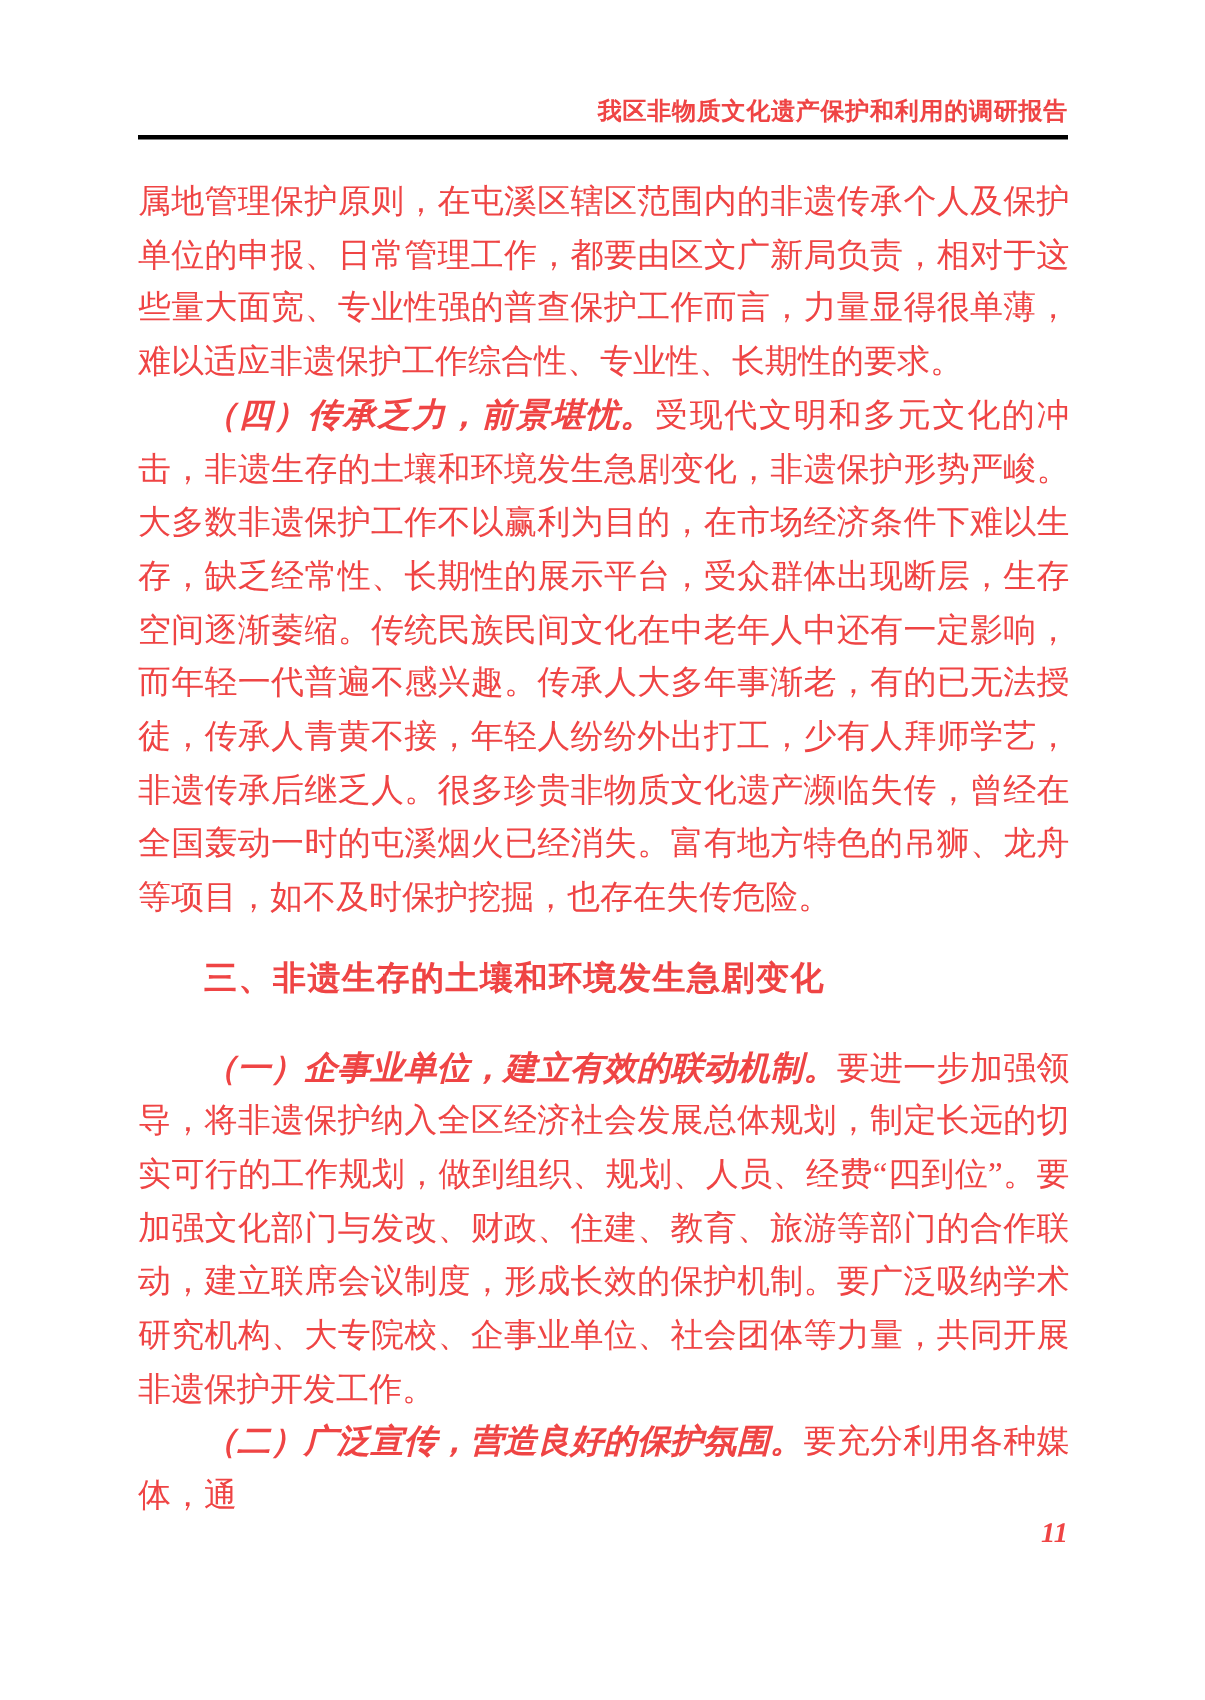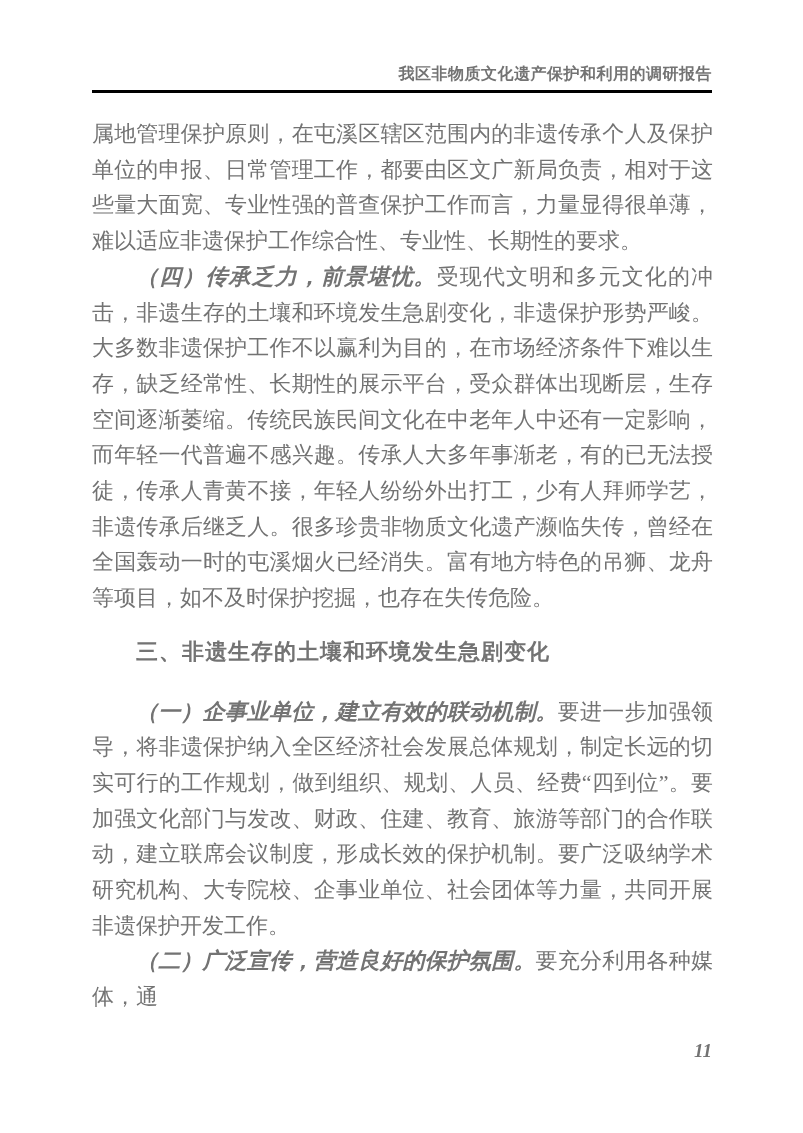--- a/index.html
+++ b/index.html
@@ -5,21 +5,21 @@
   html, body {
     margin: 0;
     padding: 0;
     background: #ffffff;
   }
   .page {
     position: relative;
     width: 714px;
     height: 1133px;
     background: #ffffff;
-    color: #737373;
+    color: #ef4444;
     font-family: "Liberation Serif", serif;
     overflow: hidden;
   }
   .running-header {
     position: absolute;
     left: 92px;
     top: 64px;
     width: 620px;
     text-align: right;
     font-size: 16px;
@@ -52,21 +52,21 @@
   .section-heading {
     font-weight: bold;
     text-indent: 2em;
     margin-top: 18px !important;
     margin-bottom: 24px !important;
     letter-spacing: 1px;
   }
   .page-number {
     position: absolute;
     left: 92px;
-    top: 1040px;
+    top: 1012px;
     width: 620px;
     text-align: right;
     font-size: 19px;
     font-weight: bold;
     font-style: italic;
   }
 </style>
 </head>
 <body>
 

